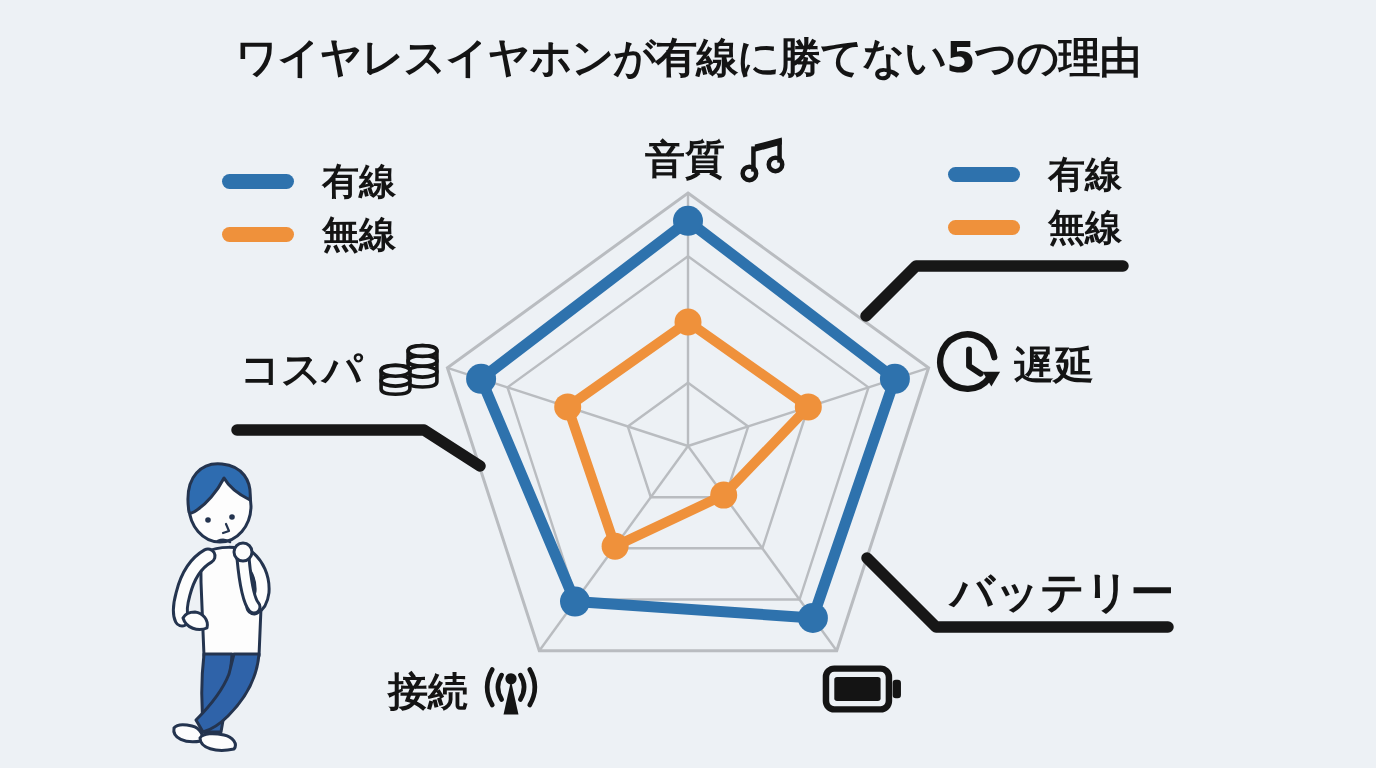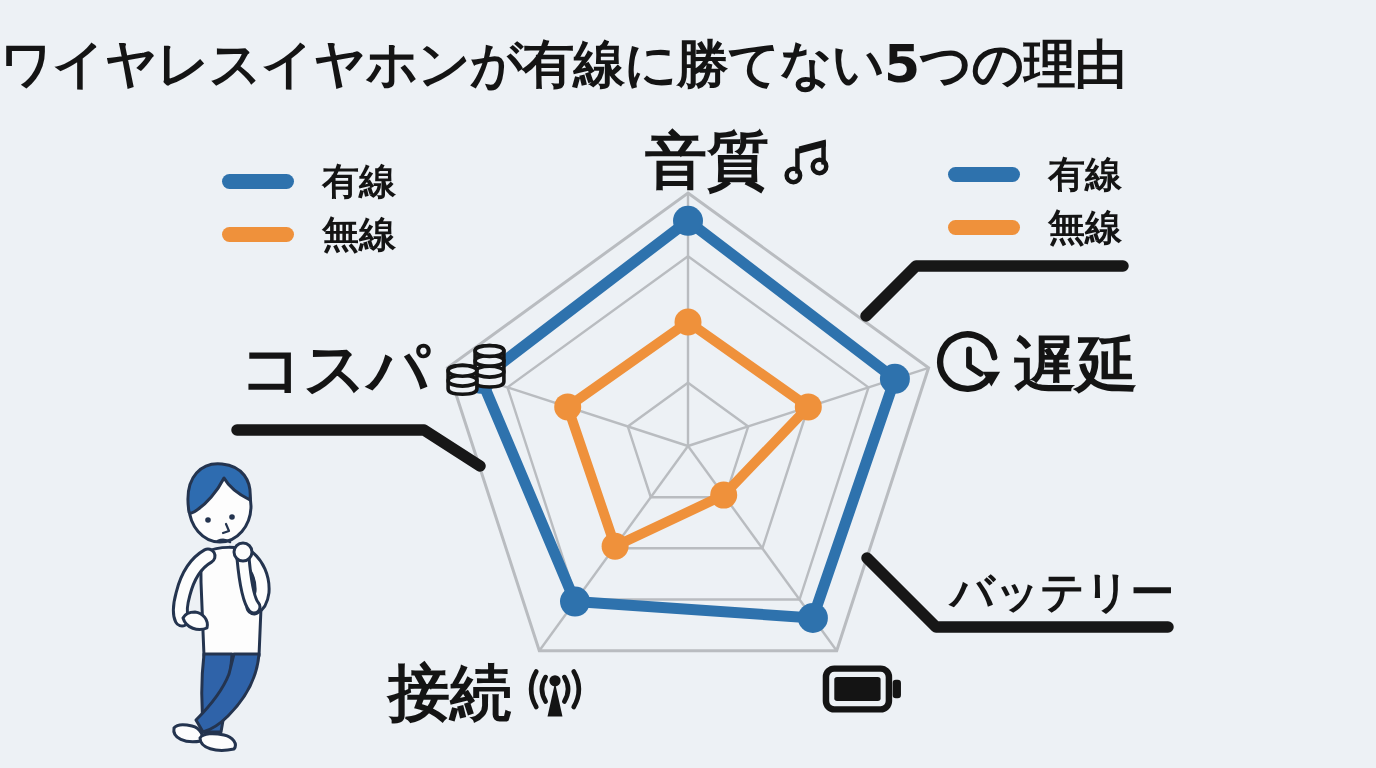--- a/index.html
+++ b/index.html
@@ -1,26 +1,26 @@
 <!DOCTYPE html>
 <html><head>
 <meta charset="utf-8">
 <style>
   html,body{margin:0;padding:0;}
   body{font-family:"DejaVu Sans","Liberation Sans",sans-serif;}
   .canvas{position:relative;width:1376px;height:768px;background:#edf1f5;overflow:hidden;}
-  .title{position:absolute;left:0;right:0;top:30px;font-size:52px;font-weight:800;
+  .title{position:absolute;left:0;right:0;top:30px;text-align:center;font-size:42px;font-weight:800;
          letter-spacing:-1px;color:#141414;margin:0;}
   .abs{position:absolute;}
   .legend{display:flex;flex-direction:column;gap:16px;}
   .legend-item{display:flex;align-items:center;gap:28px;}
   .legend-pill{width:72px;height:15px;border-radius:9px;}
   .legend-label{font-size:37px;font-weight:700;color:#141414;line-height:1;}
   .axis-label{display:flex;align-items:center;gap:10px;}
-  .axis-text{font-size:62px;font-weight:700;color:#141414;line-height:1;}
+  .axis-text{font-size:40px;font-weight:700;color:#141414;line-height:1;}
   svg{display:block;}
   #radar-svg{position:absolute;left:0;top:0;}
 </style>
 </head>
 <body>
 
 <div class="canvas">
 
   <h1 class="title">ワイヤレスイヤホンが有線に勝てない5つの理由</h1>
 

